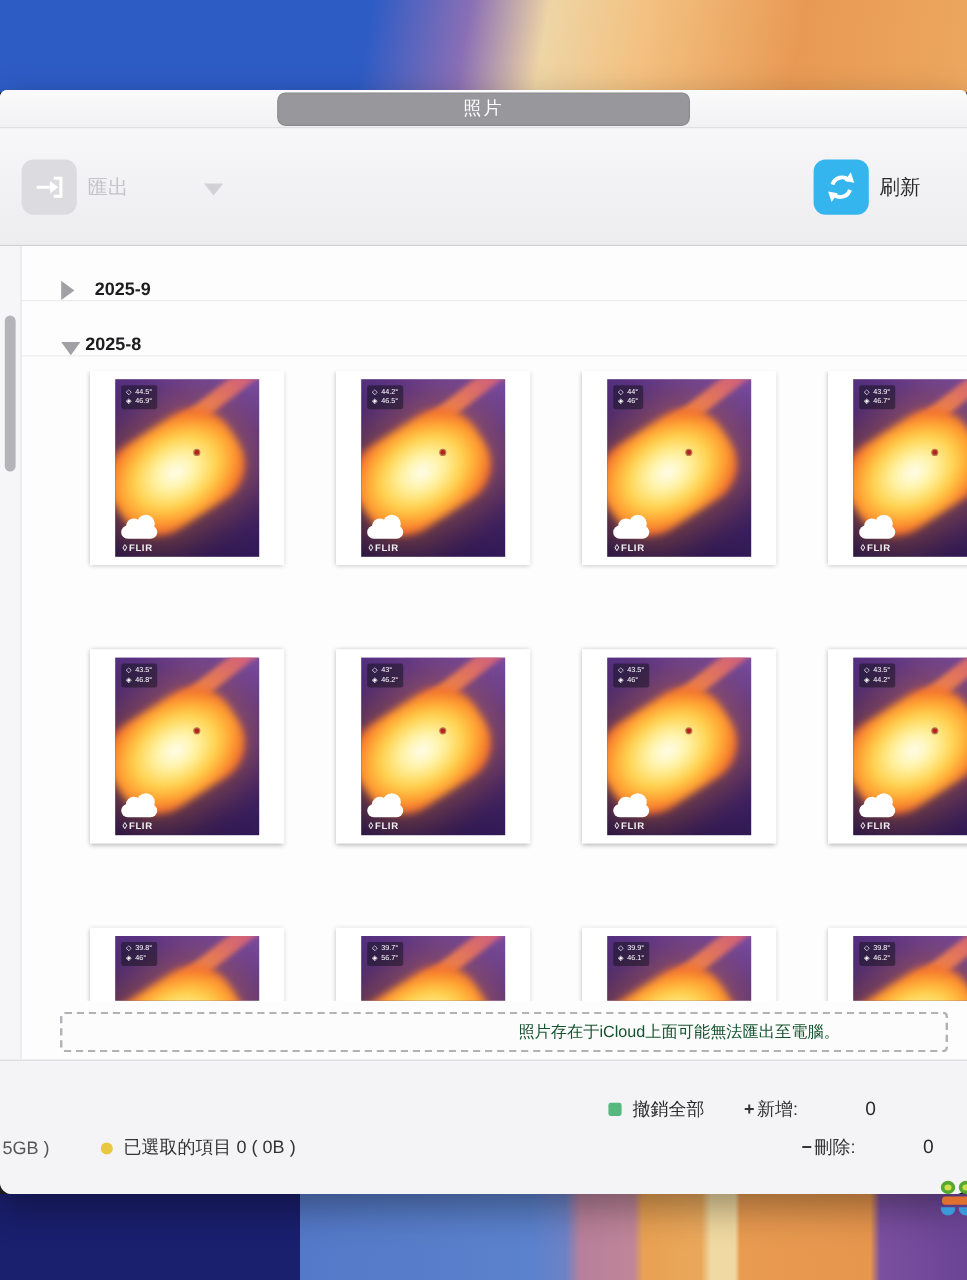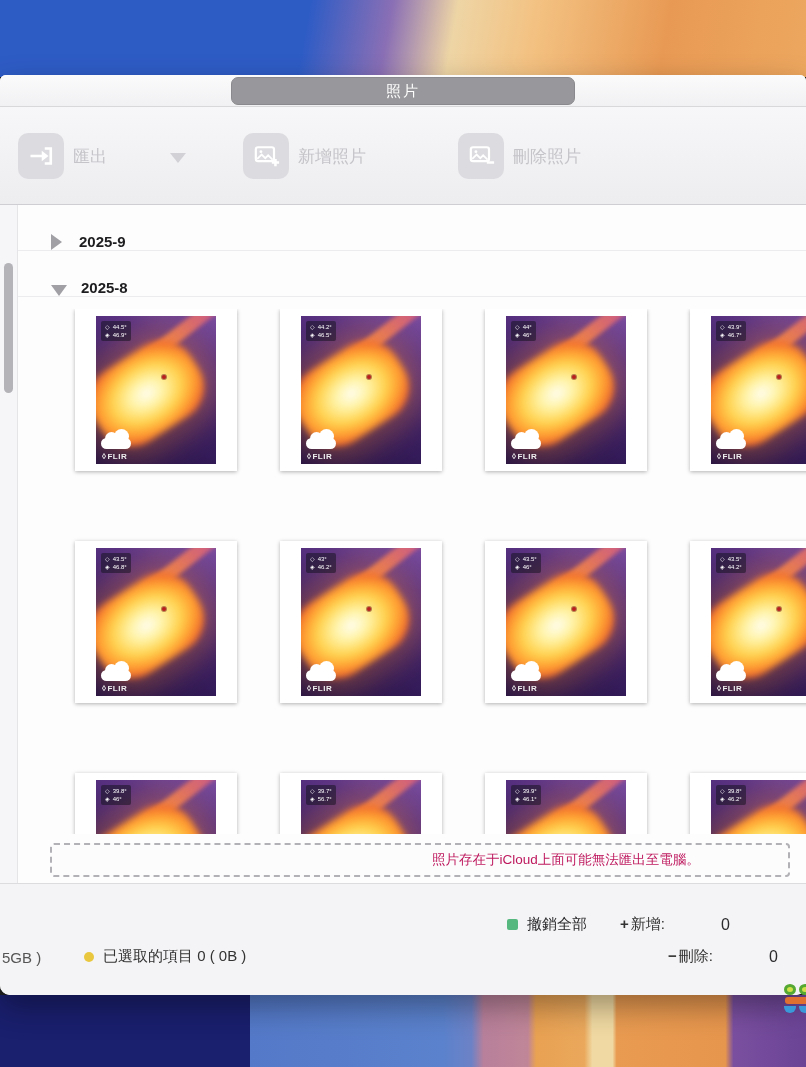--- a/index.html
+++ b/index.html
@@ -48,21 +48,21 @@
   .group-wrap { position:absolute; left:628px; top:10px; display:flex; align-items:center; gap:9px; }
   .group-by-label { font-size:15px; color:#8a8a8e; }
   .group-select { width:150px; height:31px; background:#fff; border:1px solid #c9c9cd; border-radius:6px;
     font-size:15px; font-weight:bold; color:#1d1d1f; line-height:29px; padding-left:11px; }
 
   .group-row { height:46px; border-bottom:1px solid #ececee; display:flex; align-items:flex-end; padding-left:33px; }
   .tri { width:0; height:0; flex:0 0 auto; }
   .tri.right { border-top:8px solid transparent; border-bottom:8px solid transparent; border-left:11px solid #a0a0a5; }
   .tri.down { border-left:8px solid transparent; border-right:8px solid transparent; border-top:11px solid #a0a0a5; }
   .group-title { font-size:15px; font-weight:bold; color:#1d1d1f; margin-left:17px; }
-  .group-row.expanded .group-title { margin-left:14px; }
+  .group-row.expanded .group-title { margin-left:4px; }
 
   
   .grid { margin-top:12px; padding-left:57px; display:grid; grid-template-columns:repeat(4,162px);
     column-gap:43px; row-gap:70px; height:525px; overflow:hidden; }
   .card { width:162px; height:162px; background:#fff; box-shadow:0 1px 4px rgba(0,0,0,.3); padding-top:7px; }
   .thermal { position:relative; width:120px; height:148px; margin:0 auto; overflow:hidden;
     background:linear-gradient(205deg,#7a4da0 0%,#5a3384 22%,#3b1f63 55%,#241244 100%); }
   .streak { position:absolute; left:40%; top:26%; width:150px; height:14px; transform:rotate(-38deg);
     transform-origin:left center; filter:blur(2px);
     background:linear-gradient(90deg,rgba(255,150,60,.95),rgba(235,100,120,.75) 55%,rgba(160,70,140,.2) 90%,transparent); }
@@ -79,21 +79,21 @@
   .cloud i { position:absolute; background:#fff; display:block; }
   .cloud .c1 { left:0; bottom:0; width:30px; height:11px; border-radius:6px; }
   .cloud .c2 { left:4px; bottom:4px; width:13px; height:13px; border-radius:50%; }
   .cloud .c3 { left:13px; bottom:5px; width:15px; height:15px; border-radius:50%; }
   .flir { position:absolute; left:6px; bottom:3px; font-size:8px; font-weight:bold; letter-spacing:.5px; color:#efefef; display:flex; gap:1px; }
 
   
   .hint-box { position:absolute; left:32px; right:16px; bottom:6px; height:34px;
     border:2px dashed rgba(165,165,170,.85); border-radius:4px; background:rgba(252,252,253,.25);
     display:flex; align-items:center; padding-left:380px; }
-  .hint-text { font-size:13.5px; color:#be185d; white-space:nowrap; }
+  .hint-text { font-size:13.5px; color:#14532d; white-space:nowrap; }
 
   
   .statusbar { flex:1; background:#f4f4f6; border-top:1px solid #dcdcdf; position:relative; font-size:15px; color:#333; }
   .sb-abs { position:absolute; display:flex; align-items:center; gap:9px; }
   .sb-frag { left:2px; top:65px; color:#555; }
   .sb-selected { left:84px; top:63px; }
   .dot-yellow { width:10px; height:10px; border-radius:50%; background:#e9c73f; }
   .sb-undo { left:507px; top:31px; }
   .sq-green { width:11px; height:11px; border-radius:2px; background:#57b87f; }
   .undo-label { font-weight:normal; color:#2b2b2e; }
@@ -127,44 +127,33 @@
         <svg width="30" height="30" viewBox="0 0 40 40">
             <path d="M25 10 h8 v20 h-8" stroke="#fff" stroke-width="3.5" fill="none"></path>
             <path d="M6 20 h17" stroke="#fff" stroke-width="3.5"></path>
             <polygon points="21,13 30,20 21,27" fill="#fff"></polygon>
           </svg>
       </span>
       <span class="tb-label">匯出</span>
     </div>
     <span class="tb-caret"></span>
 
-    <div class="tb-group" style="left:243px">
-      <span class="tb-icon">
+
+
+    <div class="tb-group" style="left:678px">
+      <span class="tb-icon blue">
         <svg width="32" height="32" viewBox="0 0 44 44">
-            <rect x="8" y="10" width="25" height="19" rx="3" stroke="#fff" stroke-width="3" fill="none"></rect>
-            <circle cx="15" cy="16" r="2" fill="#fff"></circle>
-            <path d="M10 26 l6 -6 5 5 4 -4 6 6" stroke="#fff" stroke-width="2.5" fill="none"></path>
-            <path d="M35 26 v10 M30 31 h10" stroke="#fff" stroke-width="3.5"></path>
+            <path d="M12 19 A 11.5 11.5 0 0 1 31 14" stroke="#fff" stroke-width="4.5" fill="none"></path>
+            <polygon points="33,5 37,17 26,15" fill="#fff"></polygon>
+            <path d="M32 25 A 11.5 11.5 0 0 1 13 30" stroke="#fff" stroke-width="4.5" fill="none"></path>
+            <polygon points="11,39 7,27 18,29" fill="#fff"></polygon>
           </svg>
       </span>
-      <span class="tb-label">新增照片</span>
-    </div>
-
-    <div class="tb-group" style="left:458px">
-      <span class="tb-icon">
-        <svg width="32" height="32" viewBox="0 0 44 44">
-            <rect x="8" y="10" width="25" height="19" rx="3" stroke="#fff" stroke-width="3" fill="none"></rect>
-            <circle cx="15" cy="16" r="2" fill="#fff"></circle>
-            <path d="M10 26 l6 -6 5 5 4 -4 6 6" stroke="#fff" stroke-width="2.5" fill="none"></path>
-            <path d="M30 31 h10" stroke="#fff" stroke-width="3.5"></path>
-          </svg>
-      </span>
-      <span class="tb-label">刪除照片</span>
-    </div>
-
+      <span class="tb-label active">刷新</span>
+    </div>
   </div>
 
   <div class="content">
     <div class="gutter">
       <div class="scroll-thumb"></div>
     </div>
 
     <div class="panel">
 
 

